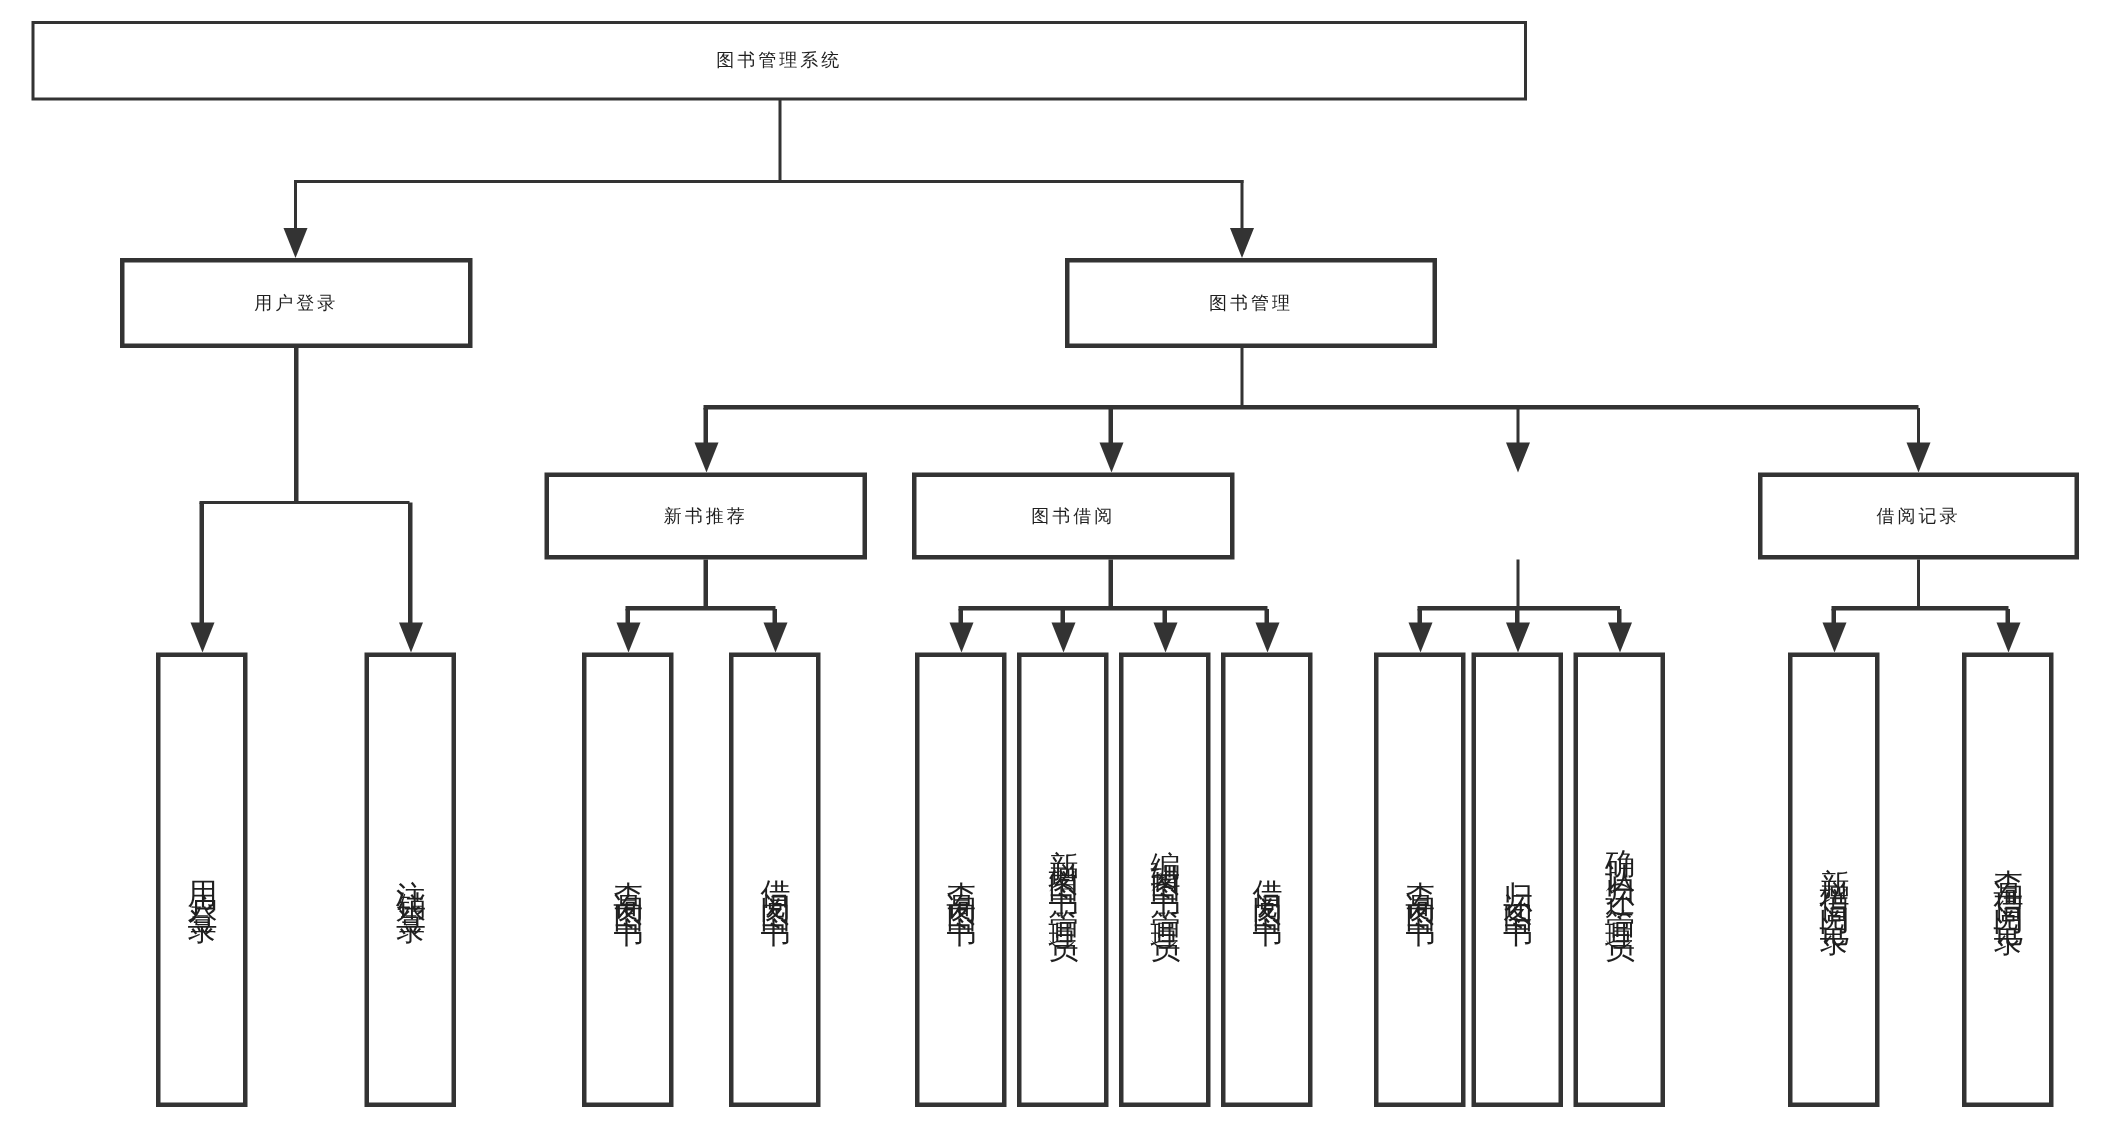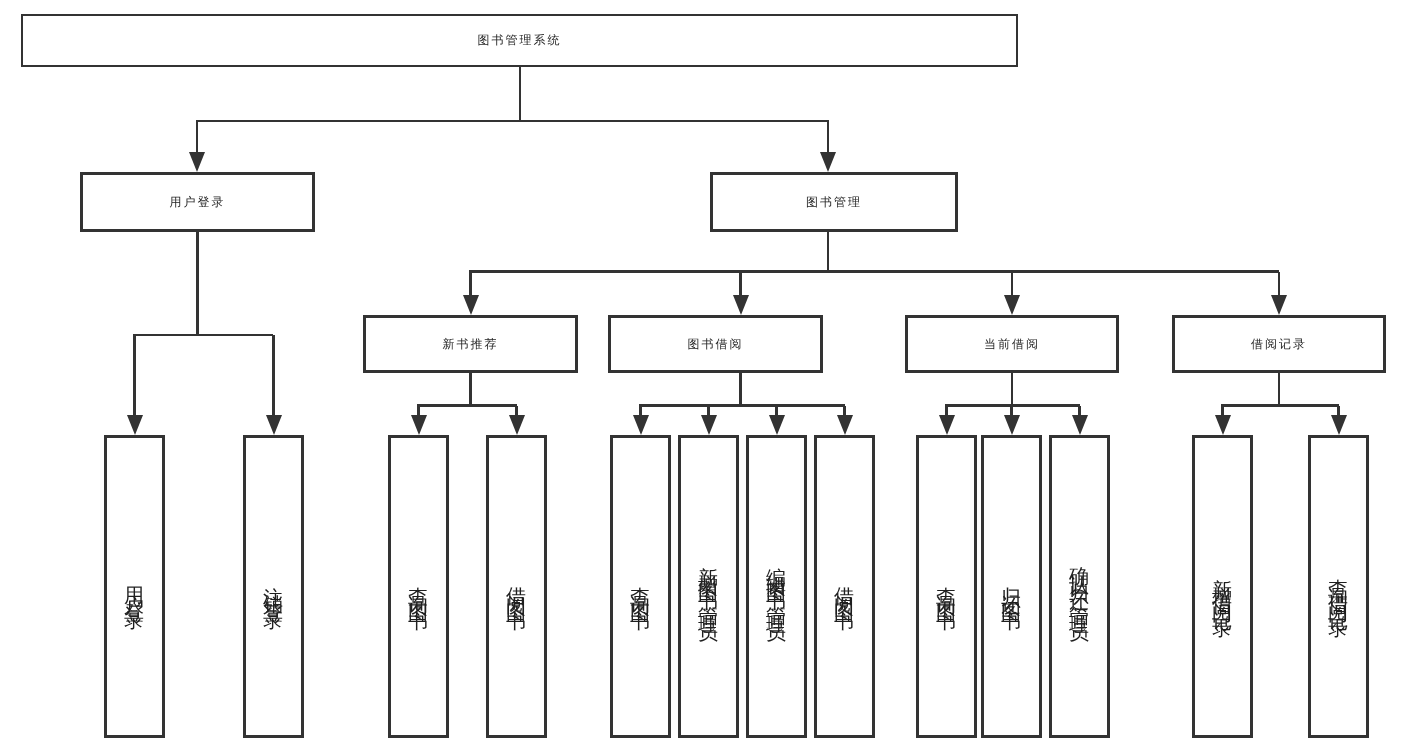--- a/index.html
+++ b/index.html
@@ -84,23 +84,20 @@
   <div class="ah" style="left:1004px; top:295px;"></div>
   <div class="vline" style="left:1277.75px; top:272px; height:24px;"></div>
   <div class="ah" style="left:1271px; top:295px;"></div>
 
   <div class="box" style="left:346px; top:315px; width:215px; height:58px;margin-left:17px;">
     <span>新书推荐</span>
   </div>
   <div class="box" style="left:608px; top:315px; width:215px; height:58px;">
     <span>图书借阅</span>
   </div>
-  <div class="box" style="left:905px; top:315px; width:214px; height:58px;">
-    <span>当前借阅</span>
-  </div>
   <div class="box" style="left:1172px; top:315px; width:214px; height:58px;">
     <span>借阅记录</span>
   </div>
 
   <div class="vline" style="left:469.25px; top:373px; height:33px;"></div>
   <div class="hline" style="left:417.25px; top:404px; width:100px;"></div>
   <div class="vline" style="left:417.25px; top:406px; height:12px;"></div>
   <div class="ah" style="left:410.5px; top:415px;"></div>
   <div class="vline" style="left:515.25px; top:406px; height:12px;"></div>
   <div class="ah" style="left:508.5px; top:415px;"></div>

